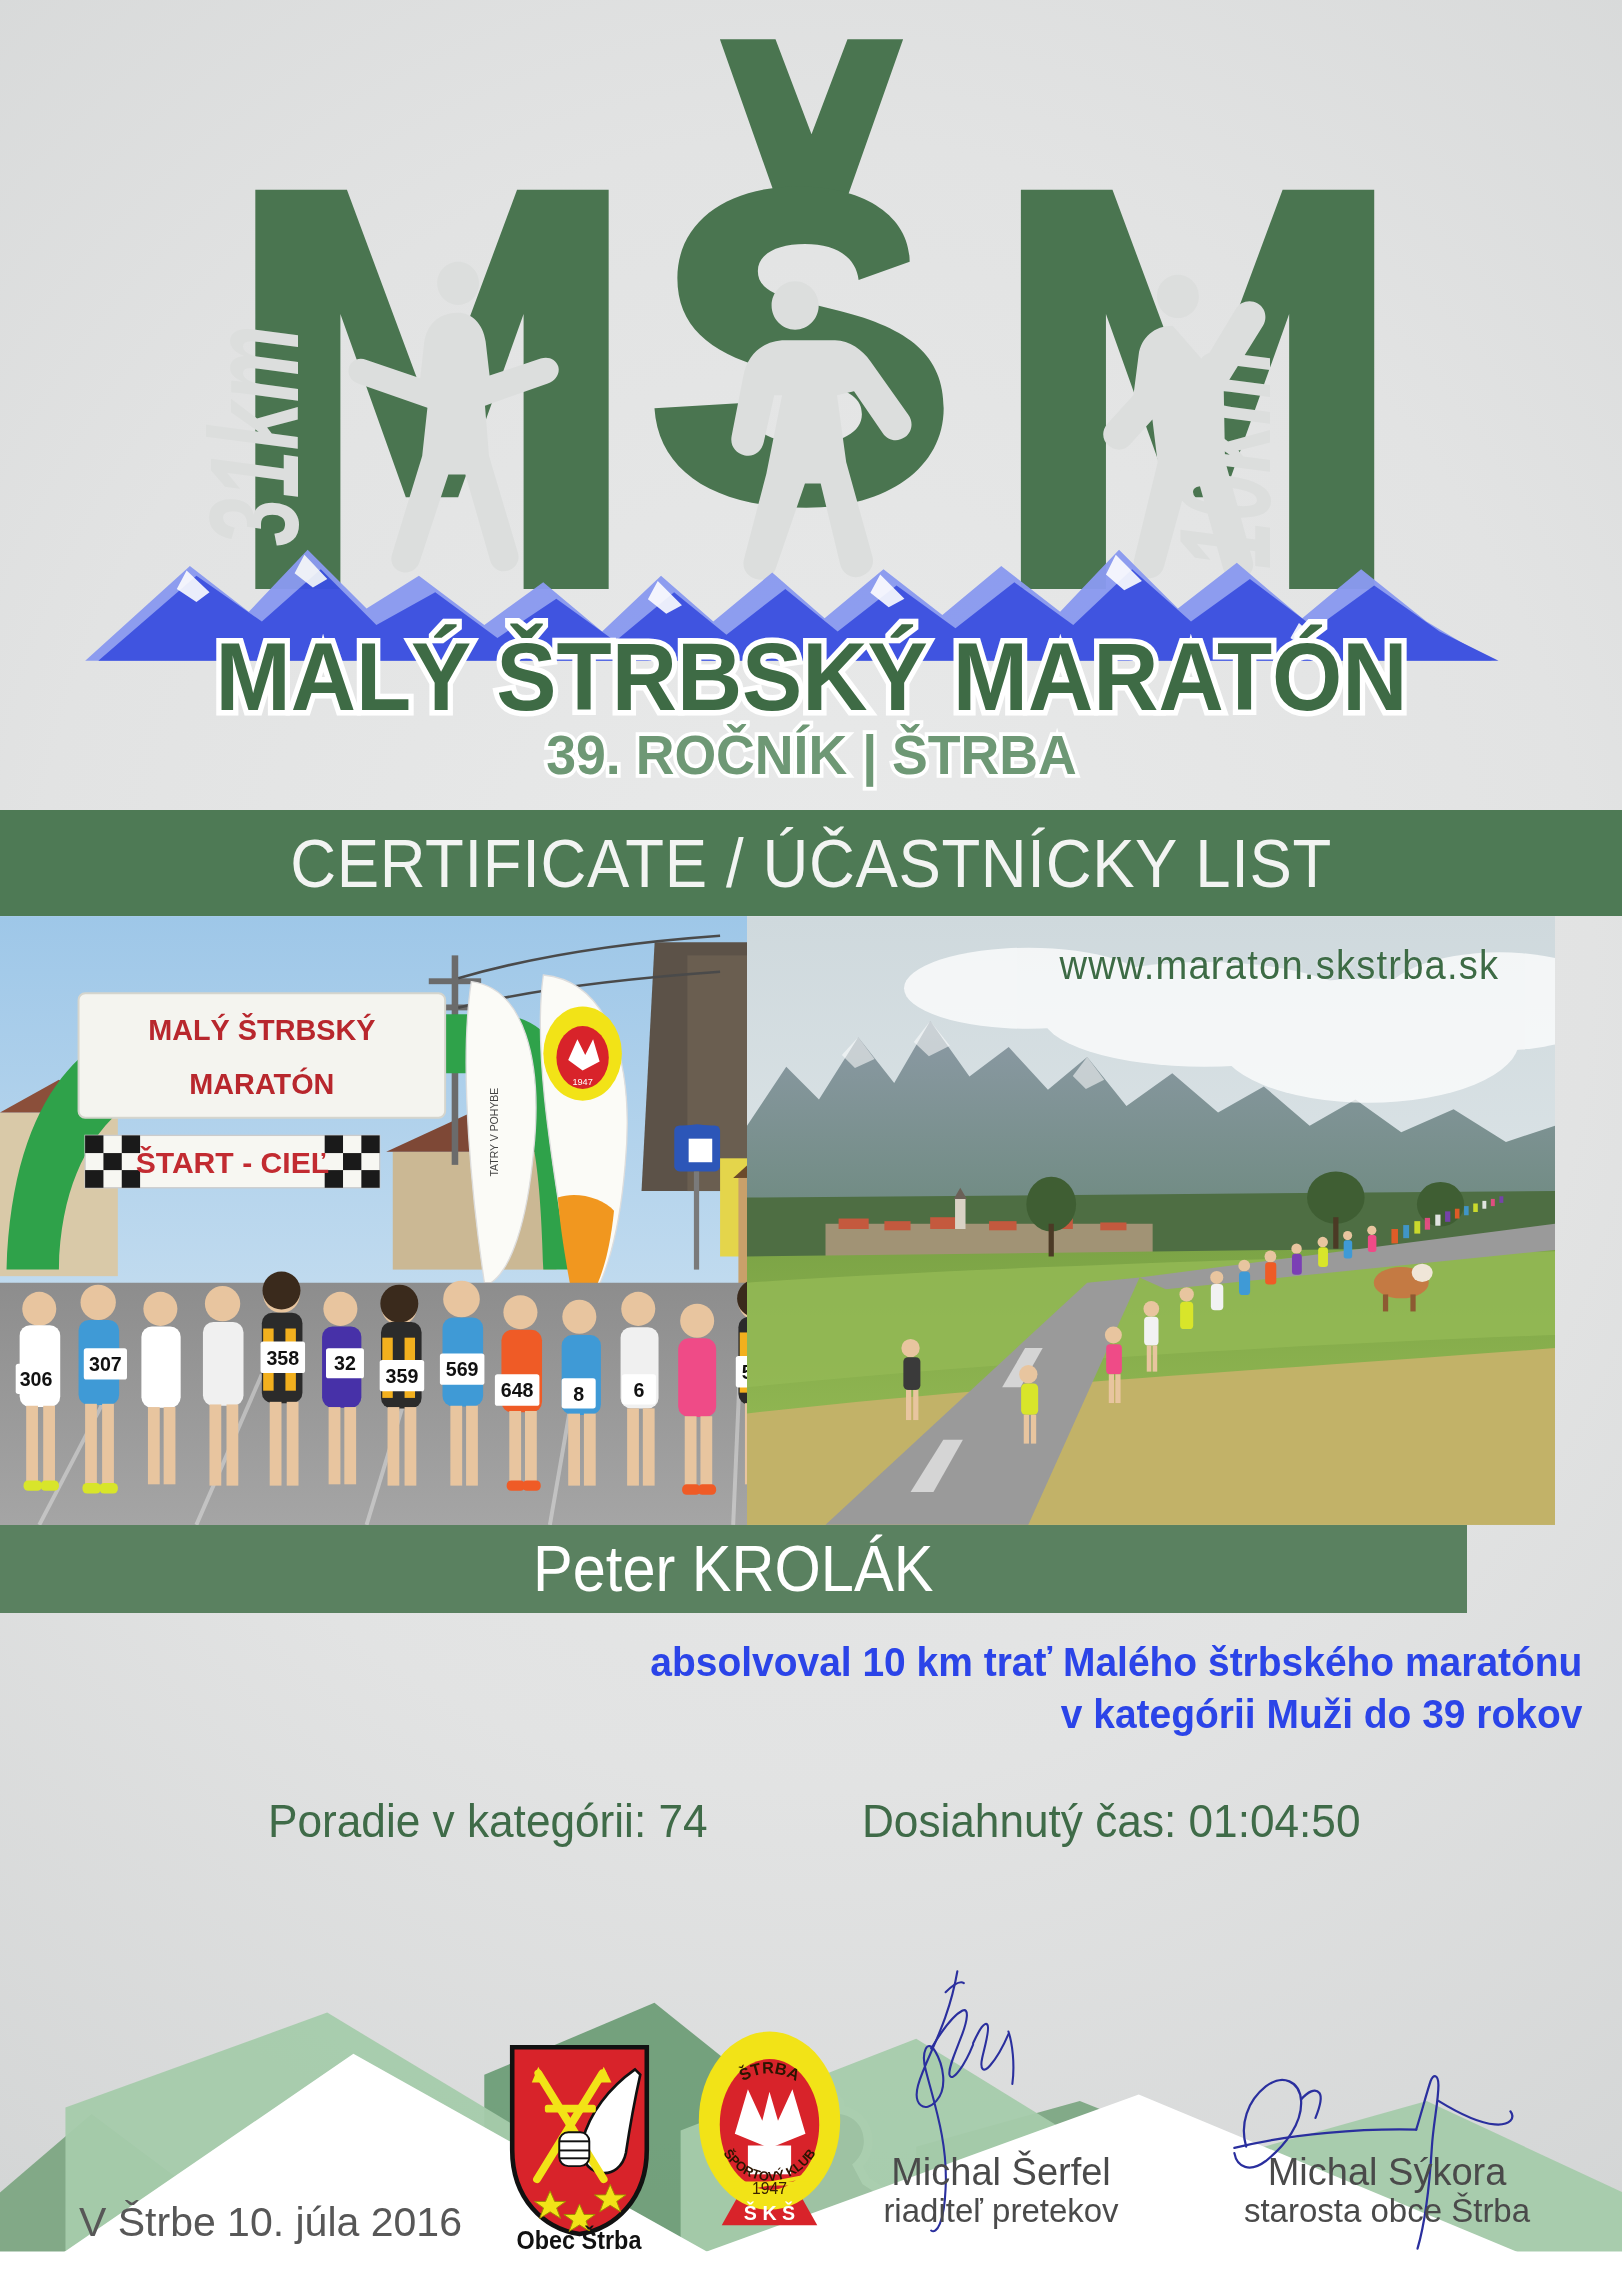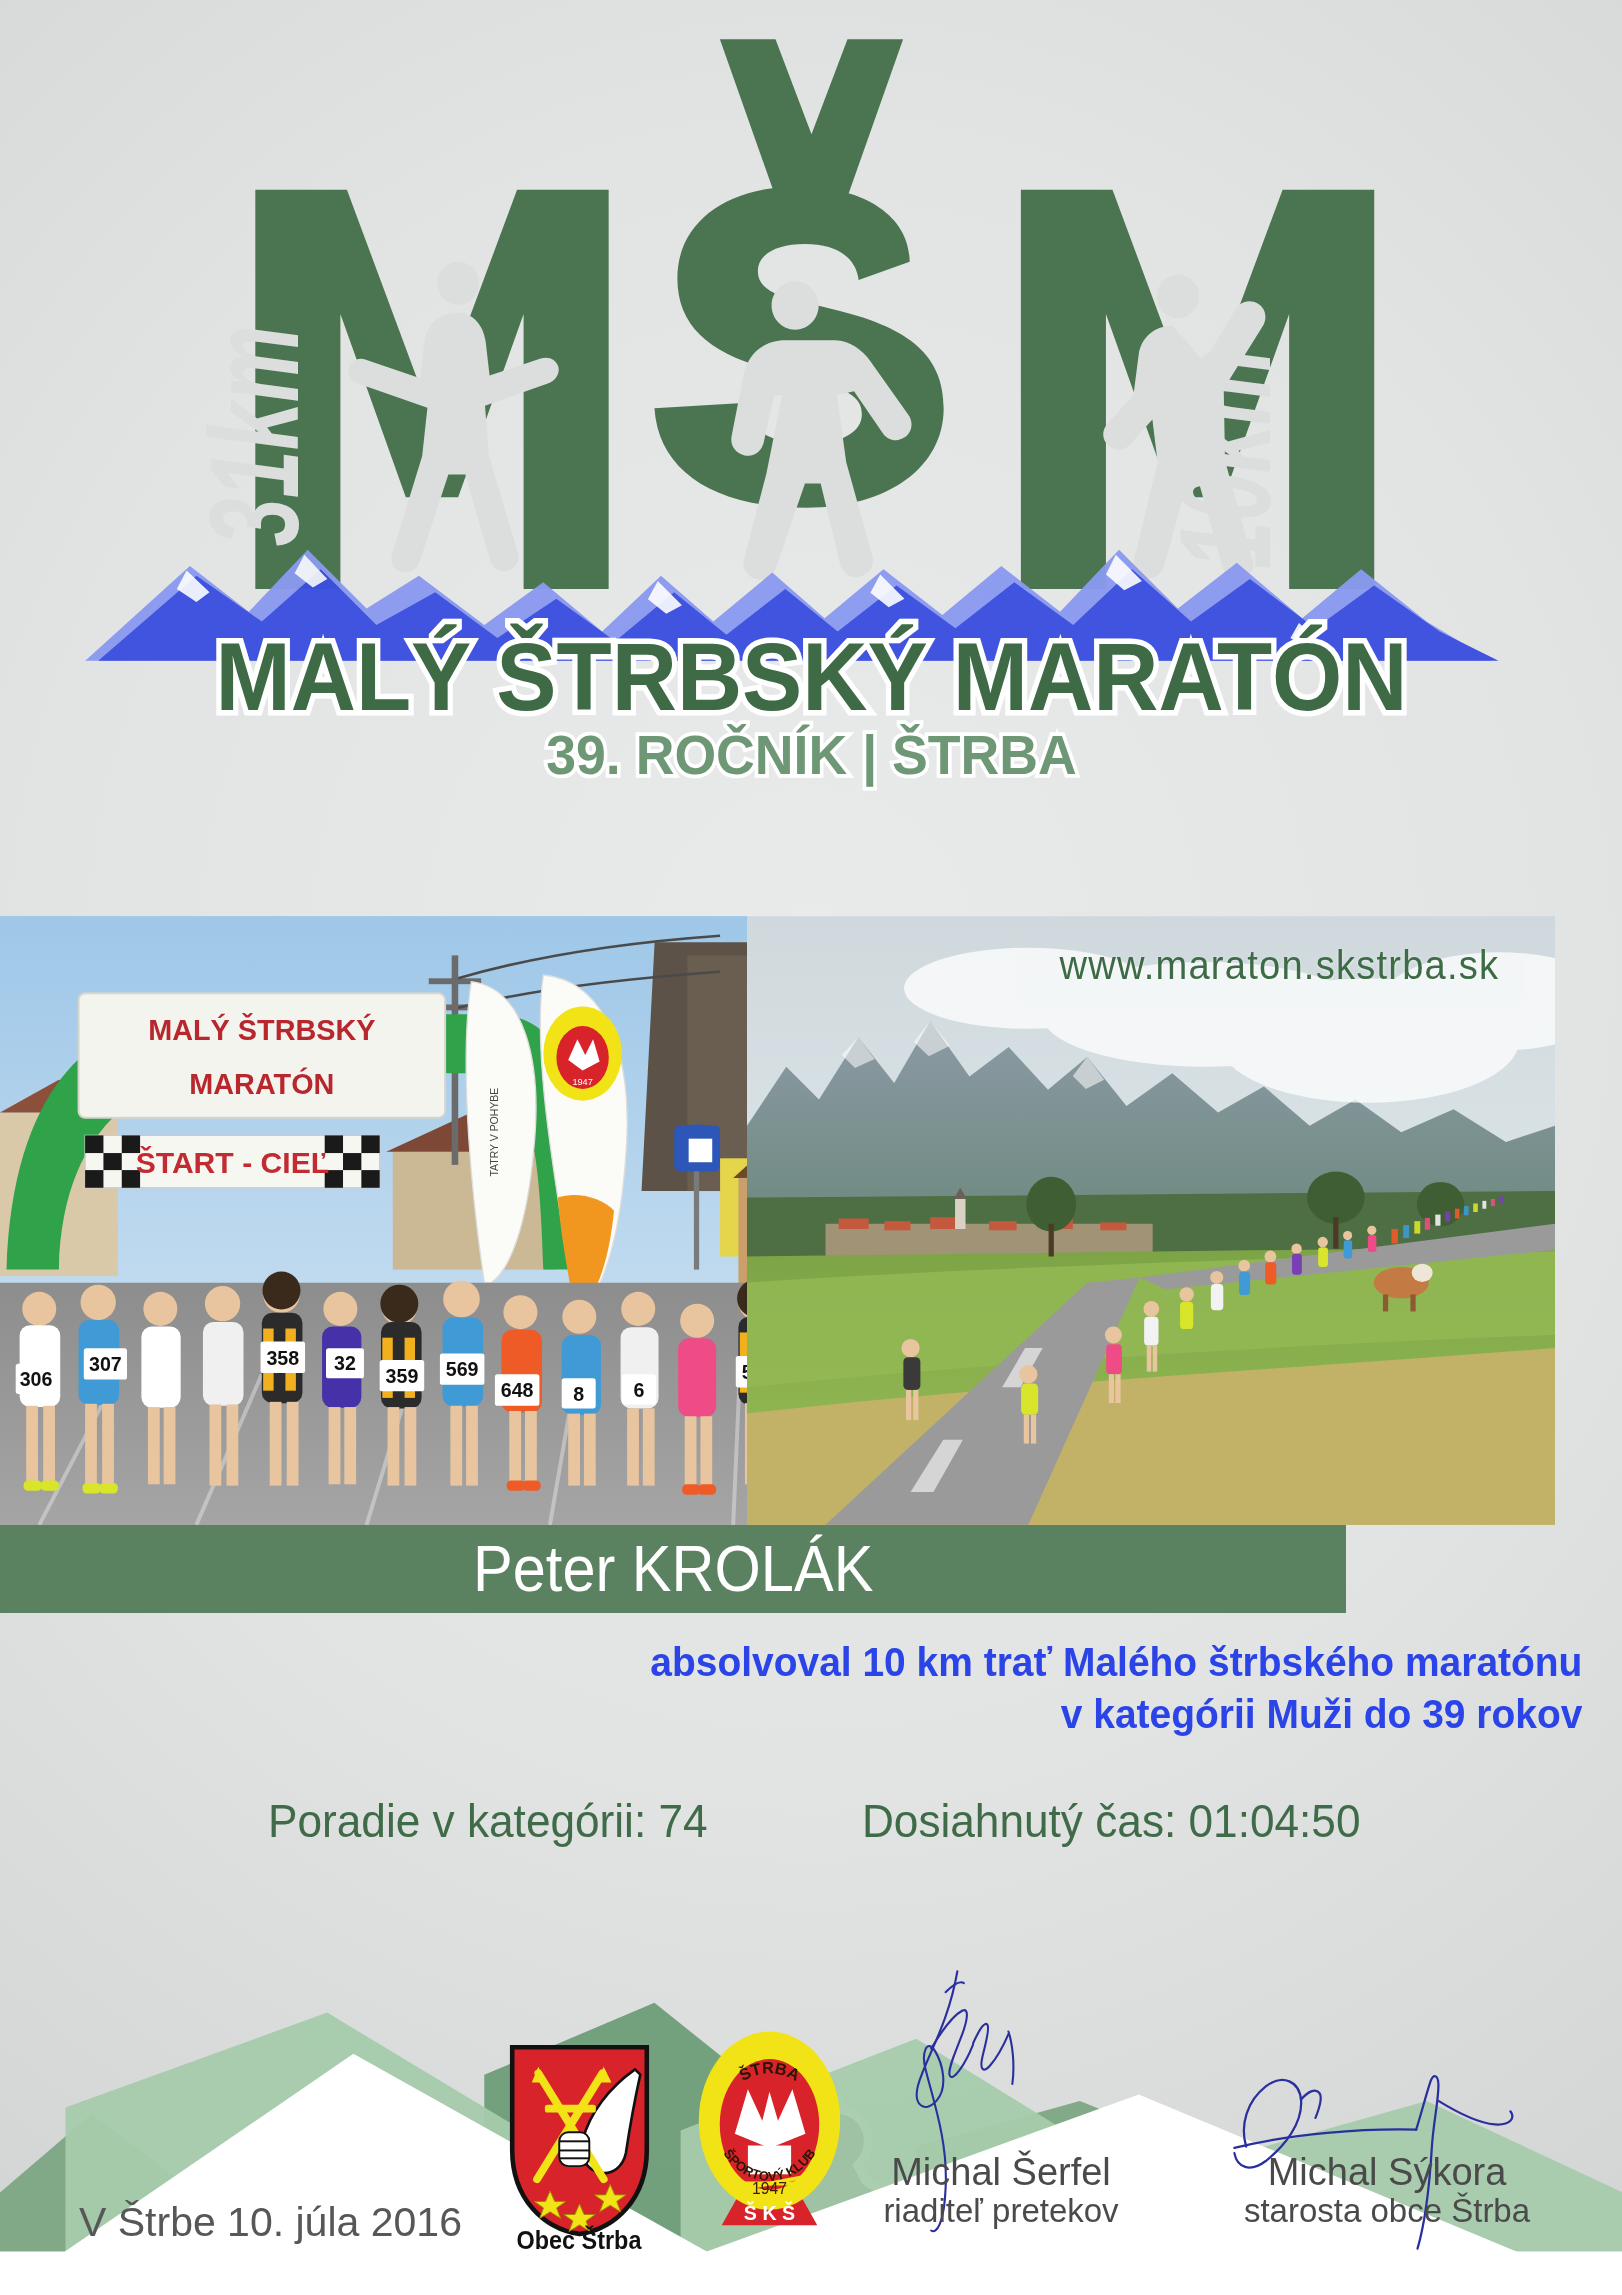--- a/index.html
+++ b/index.html
@@ -46,21 +46,21 @@
   .url-text {
     position:absolute; right:39px; top:26px;
     color:#3d6b45; font-size:41px; letter-spacing:1.3px;
     transform:scaleX(0.93);
     text-shadow:0 1.3px 3.3px rgba(255,255,255,0.55);
     white-space:nowrap;
   }
 
   
   #name-band {
-    position:absolute; left:0; top:1525px; width:1346px; height:88px;
+    position:absolute; left:0; top:1525px; width:1467px; height:88px;
     background:#5a8160;
     display:flex; align-items:center; justify-content:center;text-align:center;
   }
   #name-band .runner-name {
     color:#ffffff; font-size:64px; font-weight:400;
     transform:scaleX(0.93); white-space:nowrap;
   }
 
   
   #detail-block {
@@ -183,20 +183,23 @@
                  M1705,848 L1745,888 L1718,902 L1690,878 Z M1985,952 L2018,982 L1998,994 L1972,975 Z" fill="#ffffff" opacity="0.9"></path>
       </g>
 
       <text x="1240" y="1085" text-anchor="middle" font-family="'Liberation Sans', sans-serif" font-size="138" font-weight="bold" fill="#3E6B45" stroke="#ffffff" stroke-width="16" paint-order="stroke" transform="scale(1,1.06) translate(0,-62)">MALÝ ŠTRBSKÝ MARATÓN</text>
 
       <text x="1240" y="1185" text-anchor="middle" font-family="'Liberation Sans', sans-serif" font-size="82" font-weight="bold" fill="#6E9875" stroke="#ffffff" stroke-width="11" paint-order="stroke" transform="scale(1,1.05) translate(0,-58)">39. ROČNÍK | ŠTRBA</text>
     </svg>
 
   </div>
 
+  <div id="cert-band">
+    <div class="cert-title">CERTIFICATE / ÚČASTNÍCKY LIST</div>
+  </div>
 
   <div id="photos">
 
     <div class="photo" id="photo-left">
       <svg width="815" height="609" viewBox="0 0 1245 930" xmlns="http://www.w3.org/2000/svg">
         <defs>
           <linearGradient id="skyL" x1="0" y1="0" x2="0" y2="1">
             <stop offset="0%" stop-color="#9ec7e8"></stop>
               <stop offset="100%" stop-color="#d6e7f3"></stop>
           </linearGradient>

